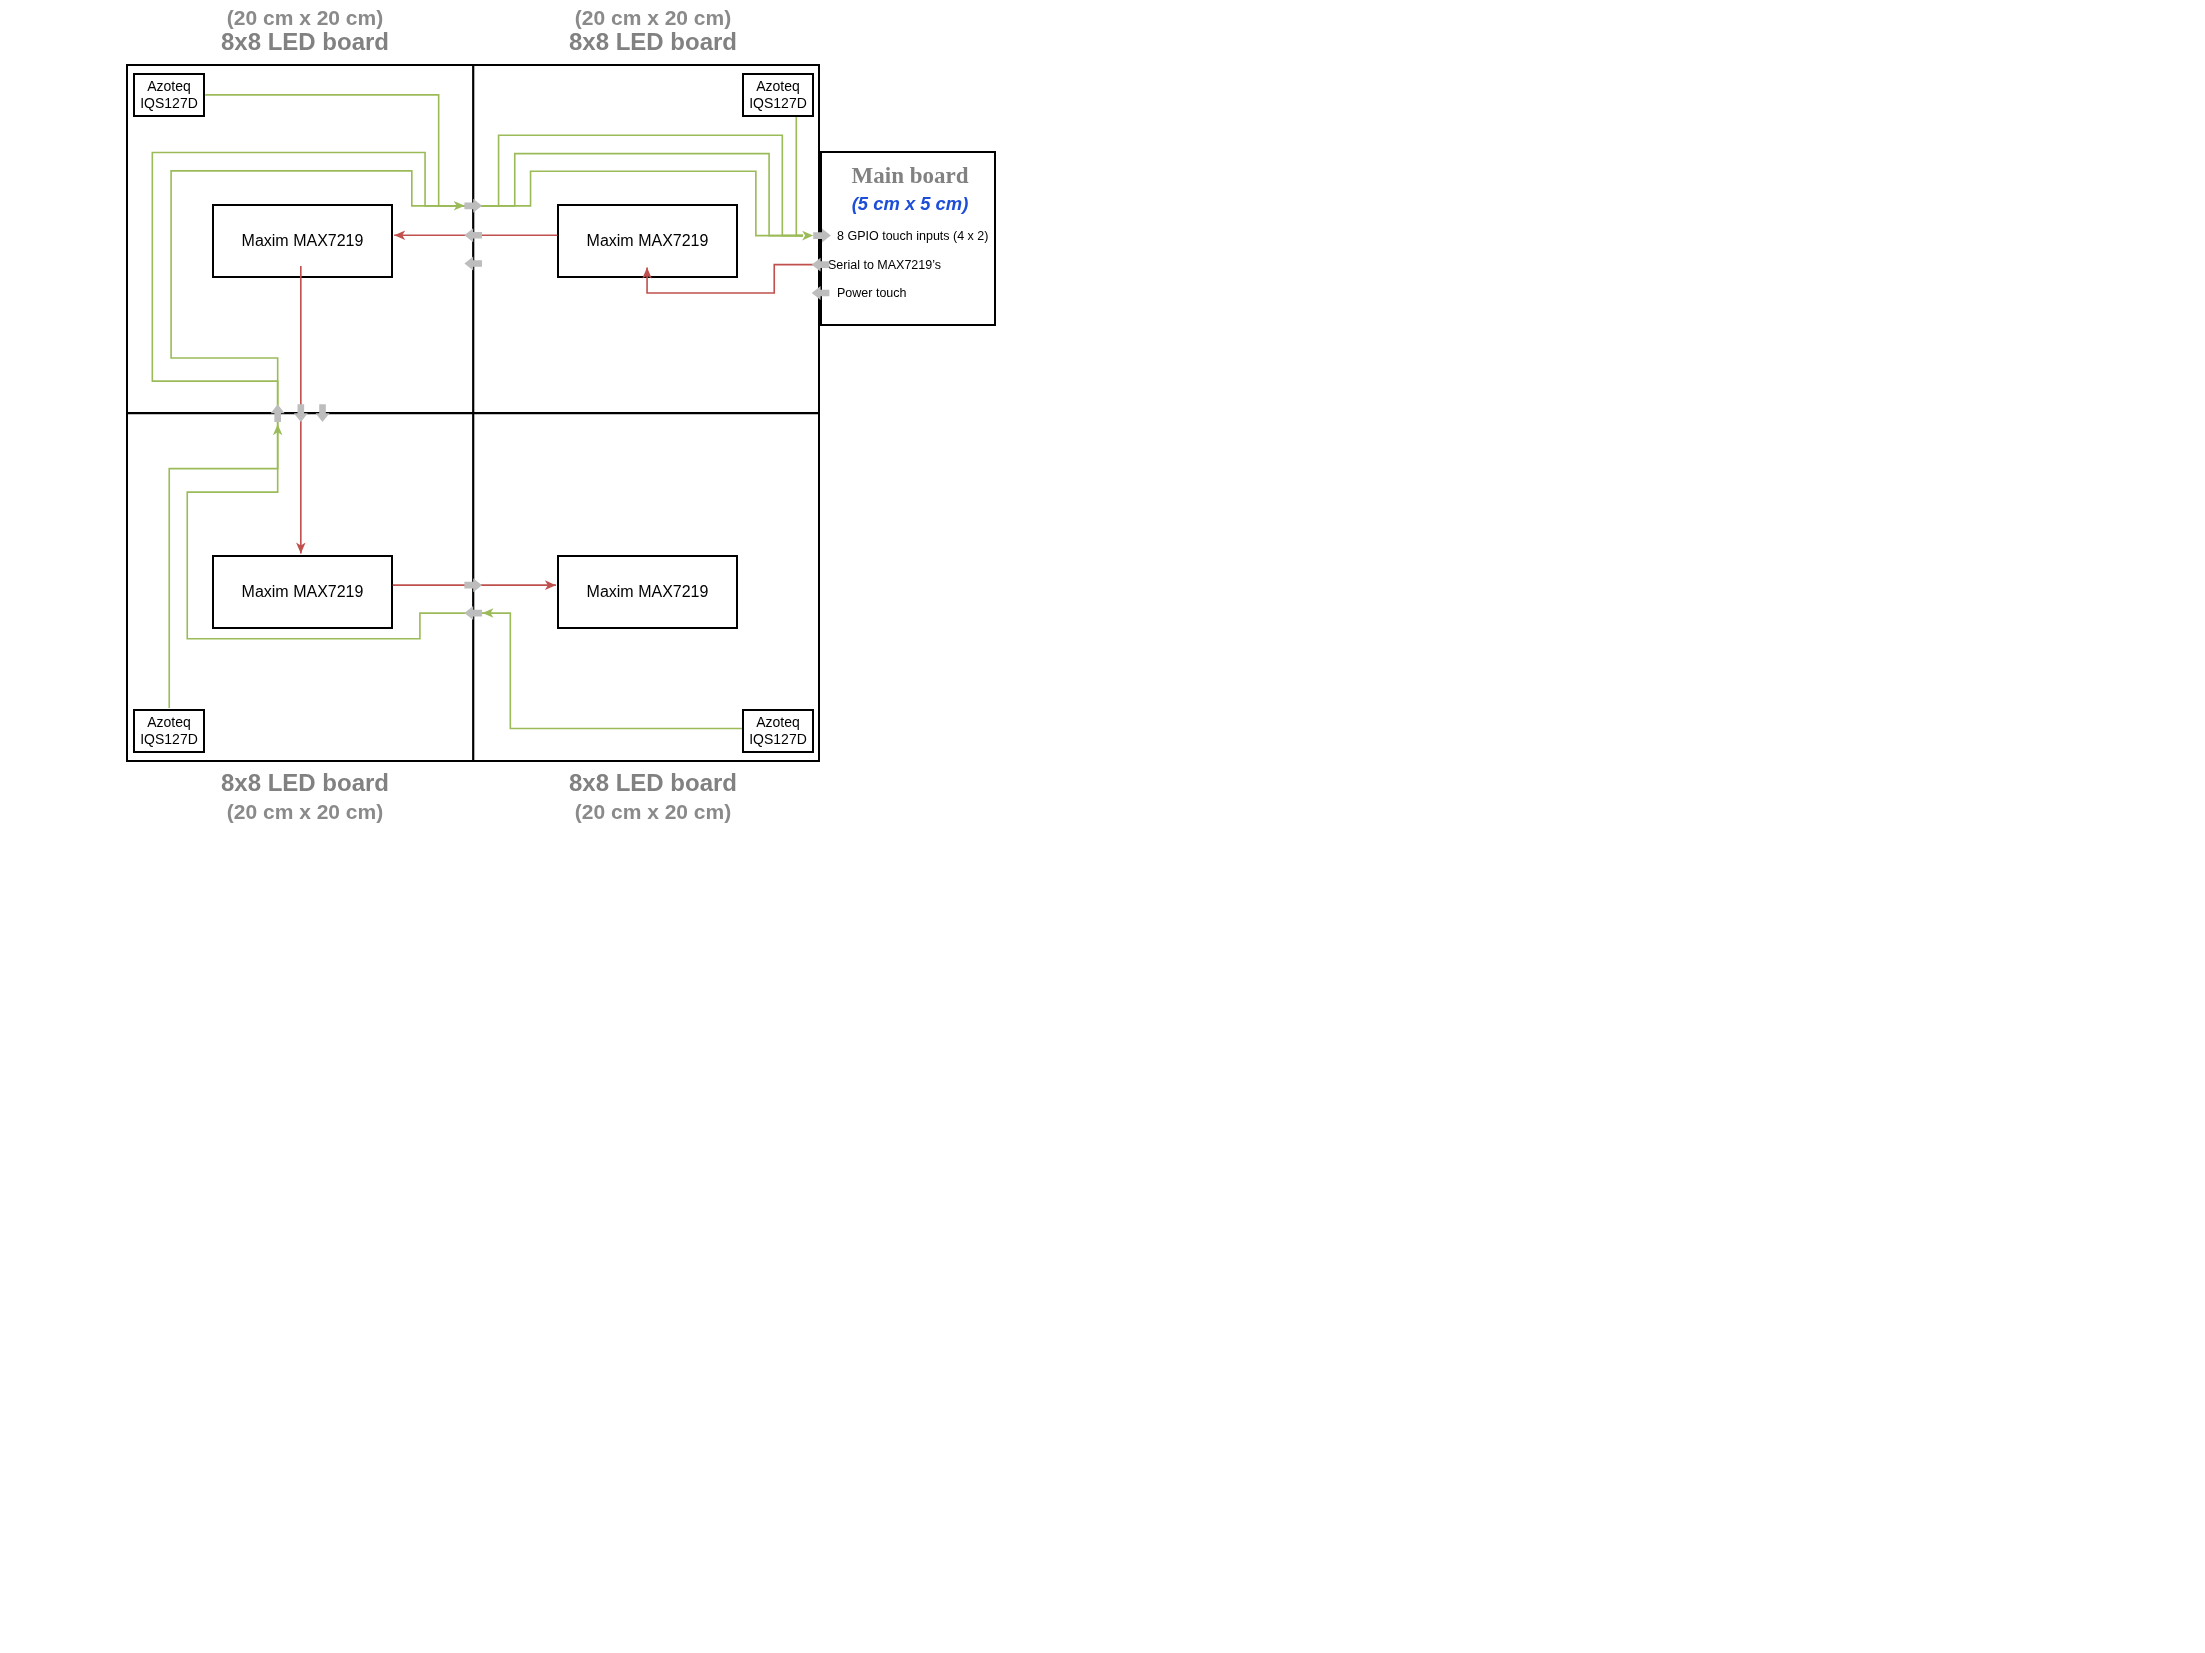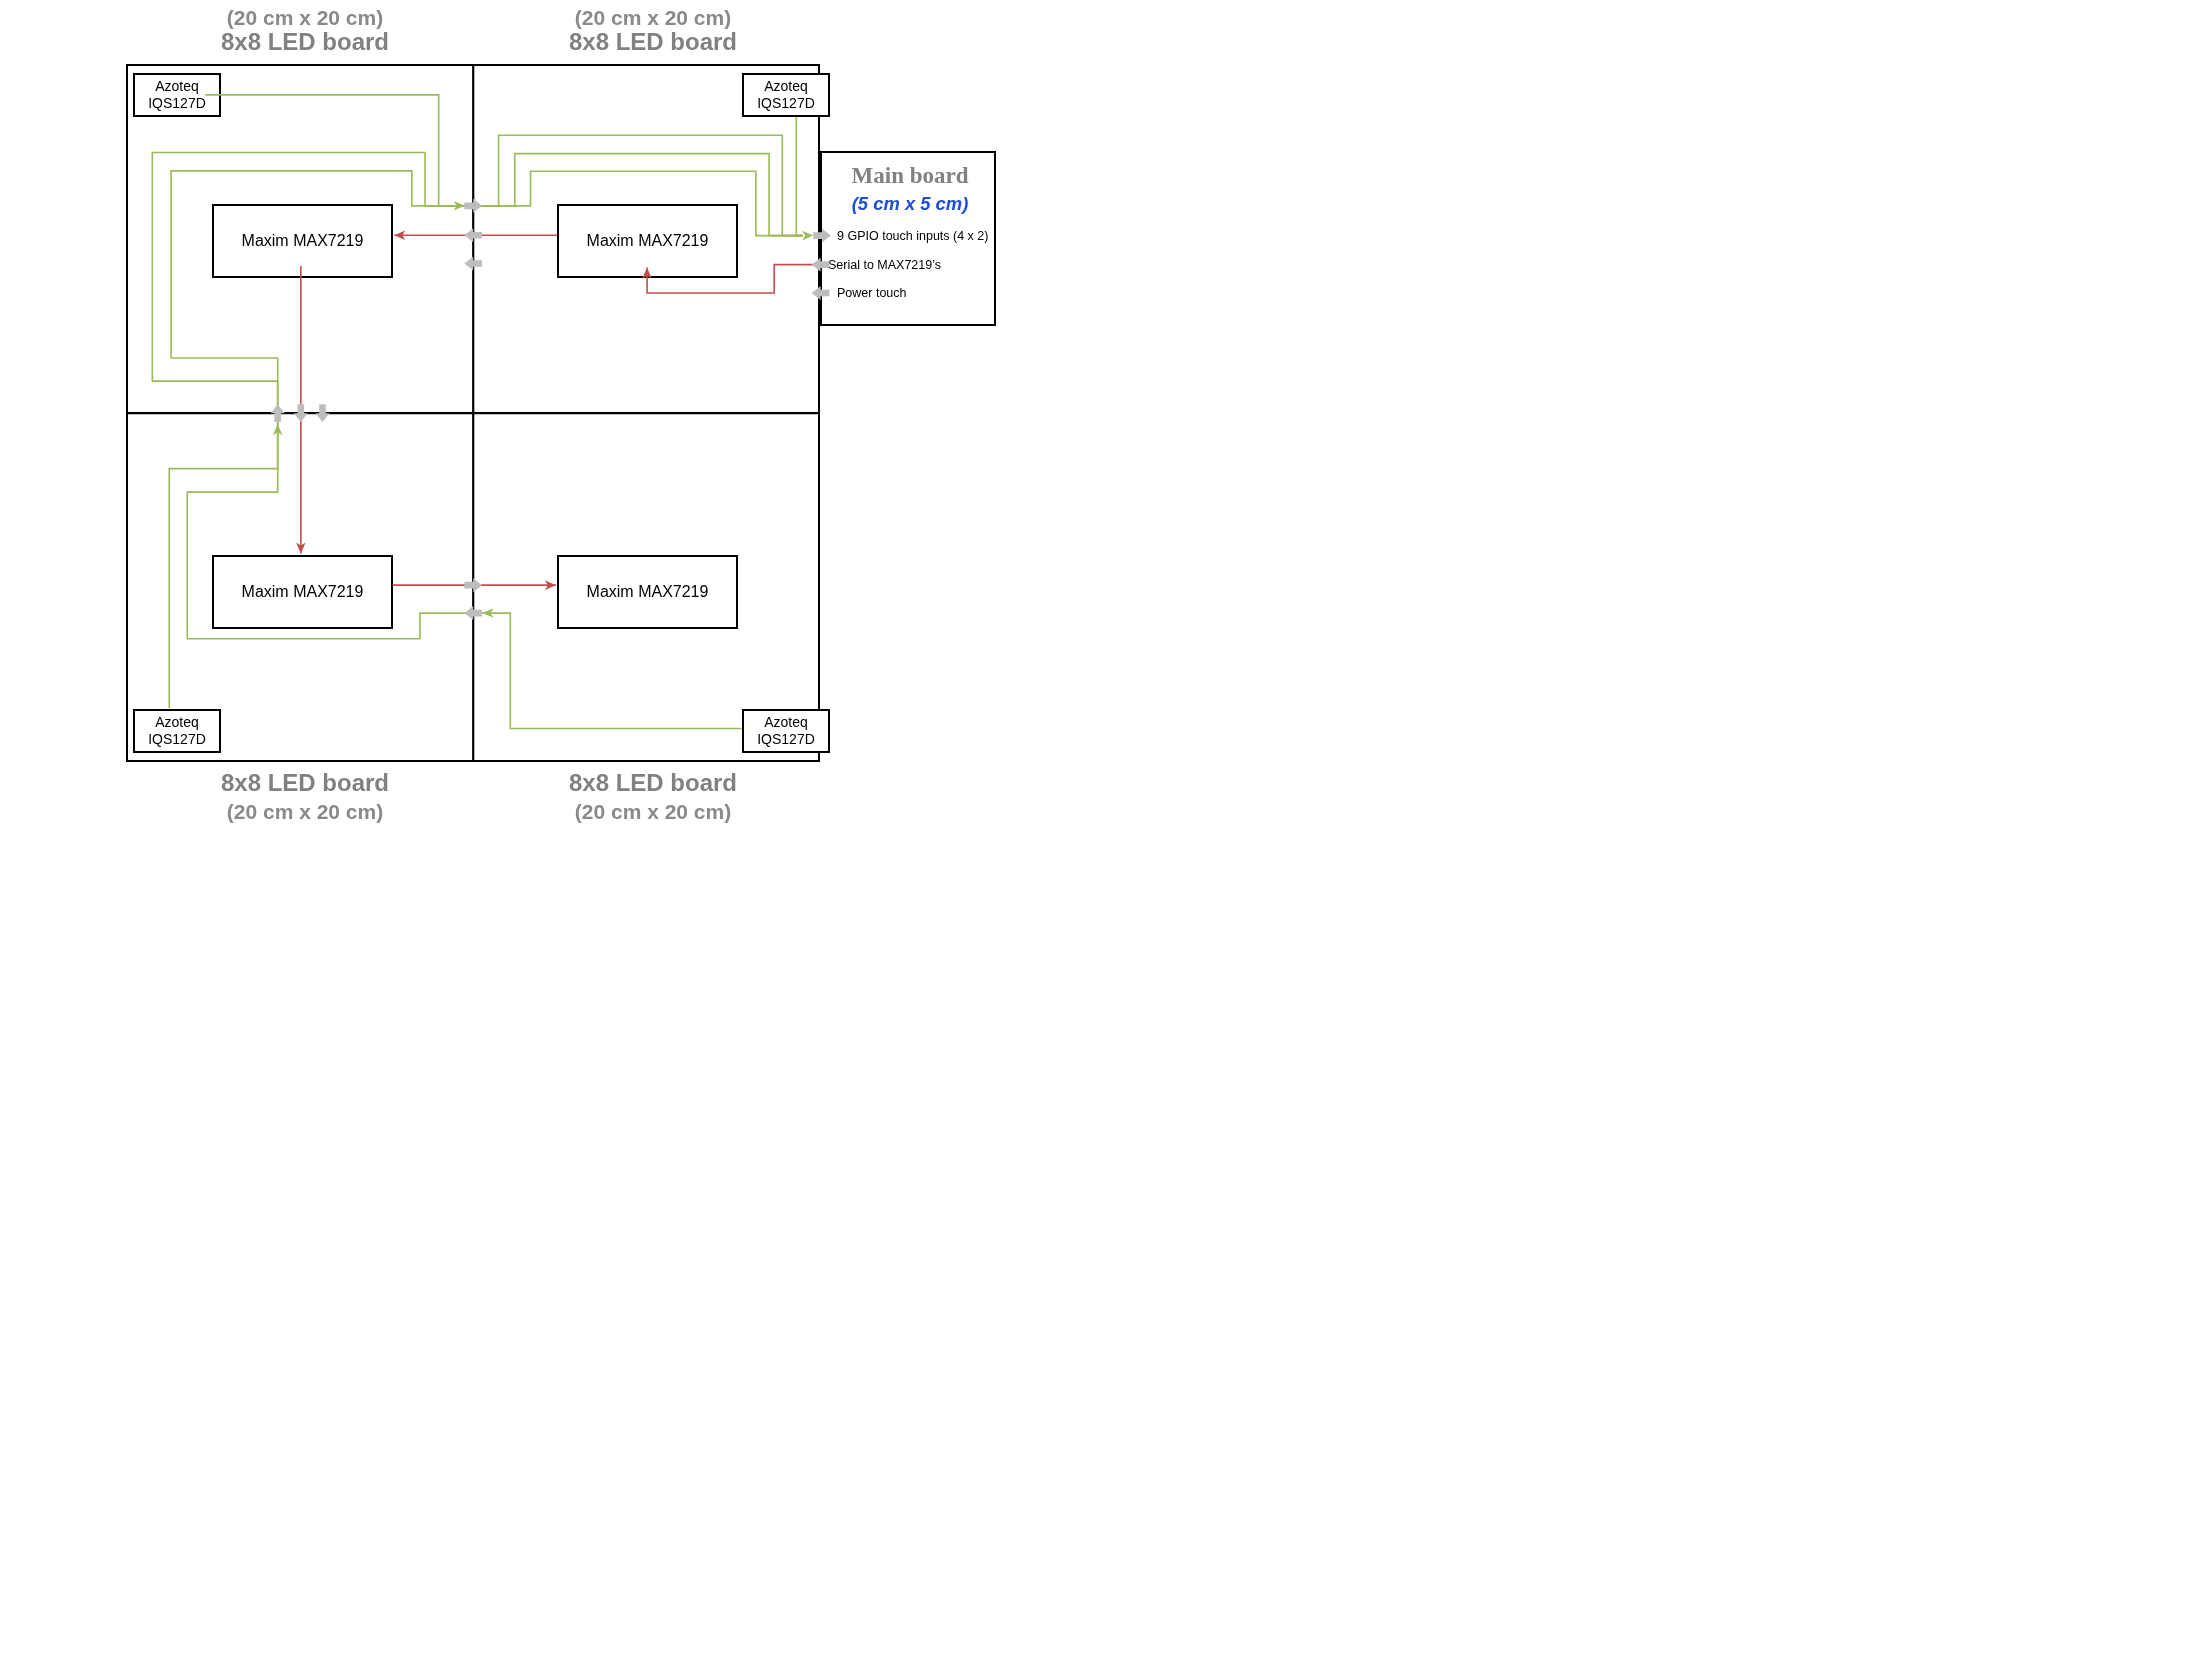--- a/index.html
+++ b/index.html
@@ -8,21 +8,21 @@
     width:1103px;height:827px;position:relative;overflow:hidden;
   }
   .stage{position:absolute;left:0;top:0;width:1103px;height:827px;}
   
   .outline{position:absolute;border:2.2px solid #000;background:transparent;box-sizing:border-box;}
   .chipbox{
     position:absolute;border:2.2px solid #000;background:#fff;box-sizing:border-box;
     display:flex;align-items:center;justify-content:center;text-align:center;
     color:#000;
   }
-  .azoteq{width:88px;height:44px;font-size:14px;line-height:1.22;}
+  .azoteq{width:72px;height:44px;font-size:14px;line-height:1.22;}
   .max{width:181px;height:74px;font-size:16px;}
   .mainboard{position:absolute;border:2.2px solid #000;background:#fff;box-sizing:border-box;}
   
   .btitle{position:absolute;text-align:center;color:#818181;font-size:24px;font-weight:600;white-space:nowrap;transform:translateX(-50%);}
   .bsize{position:absolute;text-align:center;color:#8a8a8a;font-size:21px;font-weight:600;white-space:nowrap;transform:translateX(-50%);}
   .mb-title{position:absolute;text-align:center;color:#818181;font-size:23px;font-weight:700;white-space:nowrap;transform:translateX(-50%);font-family:Liberation Serif, serif;}
   .mb-size{position:absolute;text-align:center;color:#1d4ed8;font-size:18.4px;font-style:italic;font-weight:600;white-space:nowrap;transform:translateX(-50%);}
   .legend-row{position:absolute;color:#000;font-size:12.5px;white-space:nowrap;height:16px;display:flex;align-items:center;}
   
   svg{position:absolute;left:0;top:0;pointer-events:none;}
@@ -45,21 +45,21 @@
   <div class="btitle" style="left:305px;top:769px;">8x8 LED board</div>
   <div class="bsize" style="left:305px;top:800px;">(20 cm x 20 cm)</div>
   <div class="btitle" style="left:653px;top:769px;">8x8 LED board</div>
   <div class="bsize" style="left:653px;top:800px;">(20 cm x 20 cm)</div>
 
   <div class="outline" style="left:126px;top:64px;width:694px;height:698px;"></div>
 
   <div class="mainboard" style="left:820px;top:151px;width:176px;height:175px;"></div>
   <div class="mb-title" style="left:910px;top:163px;">Main board</div>
   <div class="mb-size" style="left:910px;top:193px;">(5 cm x 5 cm)</div>
-  <div class="legend-row" style="left:837px;top:228px;">9 GPIO touch inputs (4 x 2)</div>
+  <div class="legend-row" style="left:837px;top:228px;">8 GPIO touch inputs (4 x 2)</div>
   <div class="legend-row" style="left:804px;top:257px;margin-left:24px;">Serial to MAX7219’s</div>
   <div class="legend-row" style="left:837px;top:285px;">Power touch</div>
 
   <div class="chipbox azoteq" style="left:133px;top:73px;">
     <div><span>Azoteq</span><br><span>IQS127D</span></div>
   </div>
   <div class="chipbox azoteq" style="left:742px;top:73px;">
     <div><span>Azoteq</span><br><span>IQS127D</span></div>
   </div>
   <div class="chipbox azoteq" style="left:133px;top:709px;">

